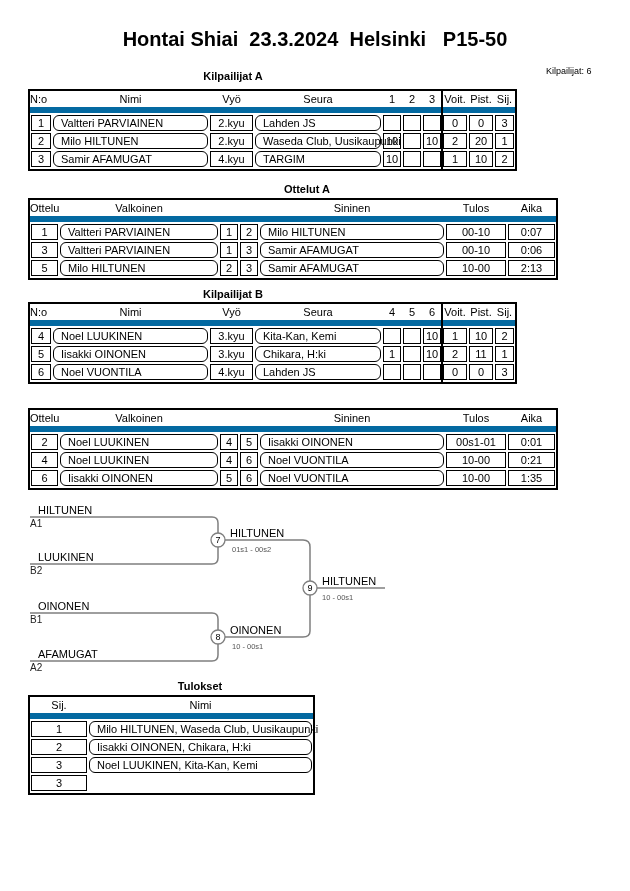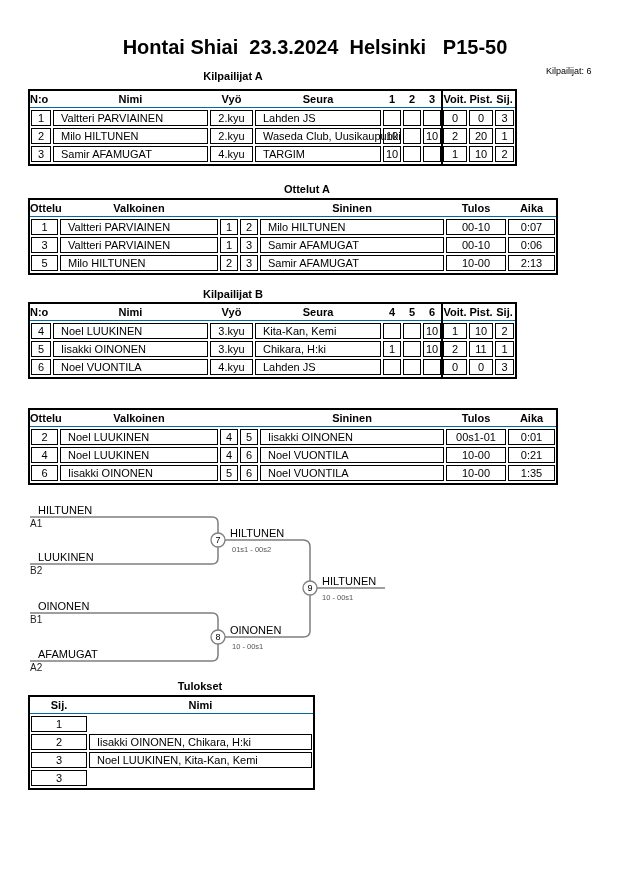--- a/index.html
+++ b/index.html
@@ -1,36 +1,36 @@
 <!DOCTYPE html>
 <html><head>
 <meta charset="utf-8">
 <style>
   html,body{margin:0;padding:0;}
   body{
     width:630px;height:891px;background:#ffffff;position:relative;
     font-family:"Liberation Sans", sans-serif;color:#000;overflow:hidden;
   }
-  .main-title{position:absolute;left:0;right:0;top:36px;text-align:center;
+  .main-title{position:absolute;left:0;right:0;top:28px;text-align:center;
     font-size:20px;font-weight:bold;white-space:pre;}
   .comp-count{position:absolute;left:546px;top:66px;font-size:9px;white-space:nowrap;}
   .sec-title{position:absolute;font-weight:bold;font-size:11px;white-space:nowrap;
     transform:translateX(-50%);}
   
   .tbl{position:absolute;background:#fff;border:2px solid #000;box-sizing:border-box;
     font-size:11px;}
-  .thead{display:flex;height:16px;line-height:16px;border-bottom:1px solid #0369a1;
-    font-weight:bold;}
+  .thead{display:flex;height:16px;line-height:16px;border-bottom:6px solid #0369a1;
+    font-weight:normal;}
   .thead span{flex:none;text-align:center;white-space:nowrap;overflow:visible;}
   .thead span.left{text-align:left;}
   .tbody{padding:0 1px 2px 1px;}
   .trow{display:flex;gap:2px;margin-top:2px;}
   .cell{flex:none;border:1px solid #000;height:16px;line-height:14px;box-sizing:border-box;
     text-align:center;white-space:nowrap;overflow:visible;}
-  .cell.l{text-align:left;padding-left:7px;}
+  .cell.l{text-align:left;padding-left:7px;border-radius:6px;}
   .vdiv{position:absolute;left:411px;top:0;bottom:0;width:2px;background:#000;}
   
   .k0{width:20px}.k1{width:155px}.k2{width:43px}.k3{width:126px}
   .k4{width:18px}.k5{width:18px}.k6{width:18px}.k7{width:24px}.k8{width:24px}.k9{width:19px}
   
   .kh0{width:22px}.kh1{width:157px}.kh2{width:45px}.kh3{width:128px}
   .kh4{width:20px}.kh5{width:20px}.kh6{width:20px}.kh7{width:26px}.kh8{width:26px}.kh9{width:21px}
   
   .o0{width:27px}.o1{width:158px}.o2{width:18px}.o3{width:18px}.o4{width:184px}
   .o5{width:60px}.o6{width:47px}
@@ -289,20 +289,21 @@
 </svg>
 
 <div class="tbl" style="left:28px;top:695px;width:287px;">
   <div class="thead">
     <span class="th0">Sij.</span>
     <span class="th1">Nimi</span>
   </div>
   <div class="tbody">
     <div class="trow">
       <span class="cell t0">1</span>
+      <span class="cell t1 l">Milo HILTUNEN, Waseda Club, Uusikaupunki</span>
     </div>
     <div class="trow">
       <span class="cell t0">2</span>
       <span class="cell t1 l">Iisakki OINONEN, Chikara, H:ki</span>
     </div>
     <div class="trow">
       <span class="cell t0">3</span>
       <span class="cell t1 l">Noel LUUKINEN, Kita-Kan, Kemi</span>
     </div>
     <div class="trow">

